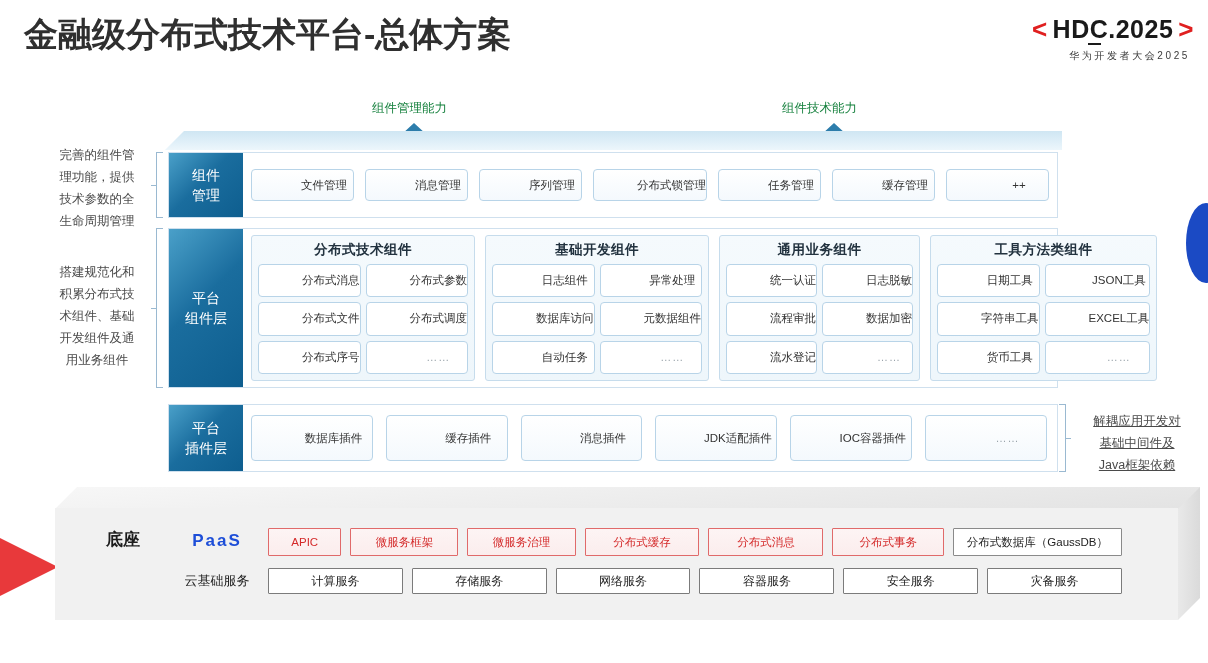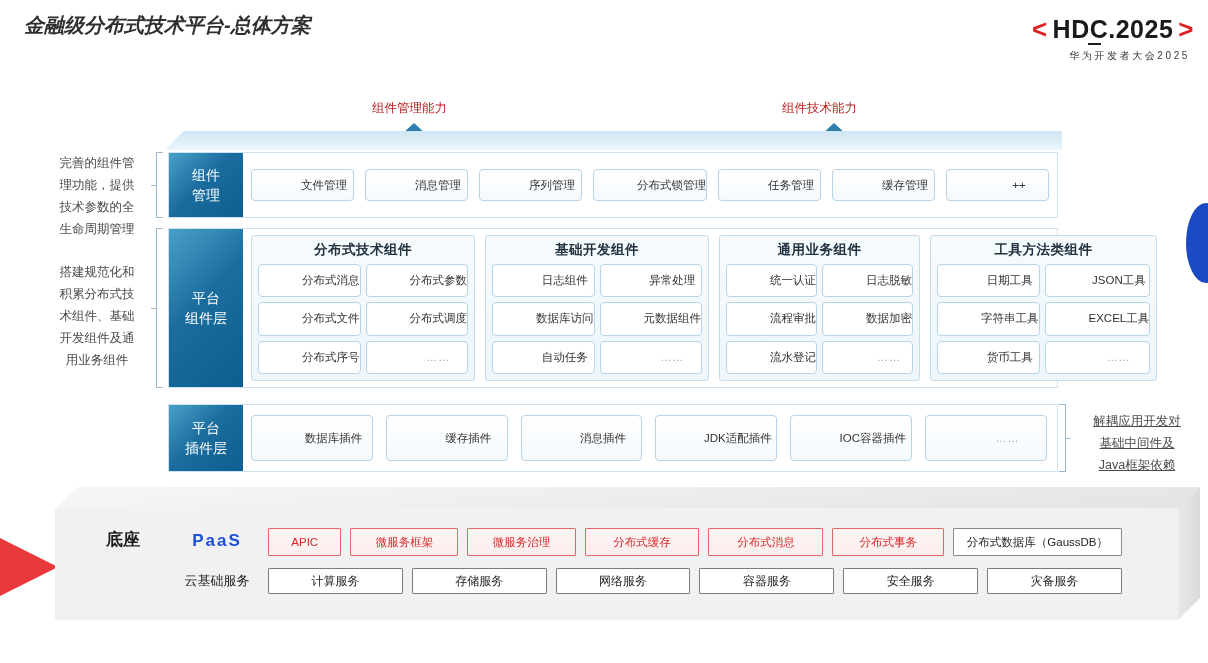--- a/index.html
+++ b/index.html
@@ -9,22 +9,22 @@
     font-family:"Liberation Sans","DejaVu Sans",sans-serif;
     overflow:hidden;
     position:relative;
     color:#2b2b2b;
   }
   .stage{position:absolute;left:0;top:0;width:1208px;height:663px;}
 
   
   .page-title{
     position:absolute;left:24px;top:12px;
-    font-size:20px;font-weight:bold;color:#2f2f2f;
-    letter-spacing:0px;white-space:nowrap;font-style:italic;
+    font-size:34px;font-weight:bold;color:#2f2f2f;
+    letter-spacing:0px;white-space:nowrap;
   }
   .hdc-logo{
     position:absolute;right:14px;top:14px;
     text-align:right;white-space:nowrap;
   }
   .hdc-main{
     font-size:25px;font-weight:bold;color:#1a1a1a;letter-spacing:0.5px;
     display:flex;align-items:center;justify-content:flex-end;gap:5px;
   }
   .hdc-bracket{color:#e02020;font-size:26px;font-weight:bold;}
@@ -45,21 +45,21 @@
     transform:none;
   }
   .blue-lens{
     position:absolute;left:1186px;top:203px;width:40px;height:80px;
     background:#1b4ac4;
     border-radius:50%;
   }
 
   
   .arrow-lbl{
-    position:absolute;font-size:12.5px;color:#b91c1c;white-space:nowrap;
+    position:absolute;font-size:12.5px;color:#15803d;white-space:nowrap;
   }
   .up-arrow{
     position:absolute;width:44px;height:48px;
     background:linear-gradient(180deg,#2f7fad 0%,#1d6e9e 100%);
     clip-path:polygon(50% 0%,100% 42%,72% 42%,72% 100%,28% 100%,28% 42%,0% 42%);
   }
 
   
   .panel-top-face{
     position:absolute;left:164px;top:131px;width:898px;height:20px;
@@ -220,21 +220,21 @@
 
   <div class="arrow-lbl" style="left:372px;top:100px;">组件管理能力</div>
   <div class="up-arrow" style="left:392px;top:123px;"></div>
 
   <div class="arrow-lbl" style="left:782px;top:100px;">组件技术能力</div>
   <div class="up-arrow" style="left:812px;top:123px;"></div>
 
   <div class="panel-top-face"></div>
   <div class="panel-body"></div>
 
-  <div class="side-note" style="left:36px;top:153px;width:122px;">
+  <div class="side-note" style="left:36px;top:145px;width:122px;">
     <div>完善的组件管</div>
     <div>理功能，提供</div>
     <div>技术参数的全</div>
     <div>生命周期管理</div>
   </div>
   <div class="side-note" style="left:36px;top:262px;width:122px;">
     <div>搭建规范化和</div>
     <div>积累分布式技</div>
     <div>术组件、基础</div>
     <div>开发组件及通</div>

